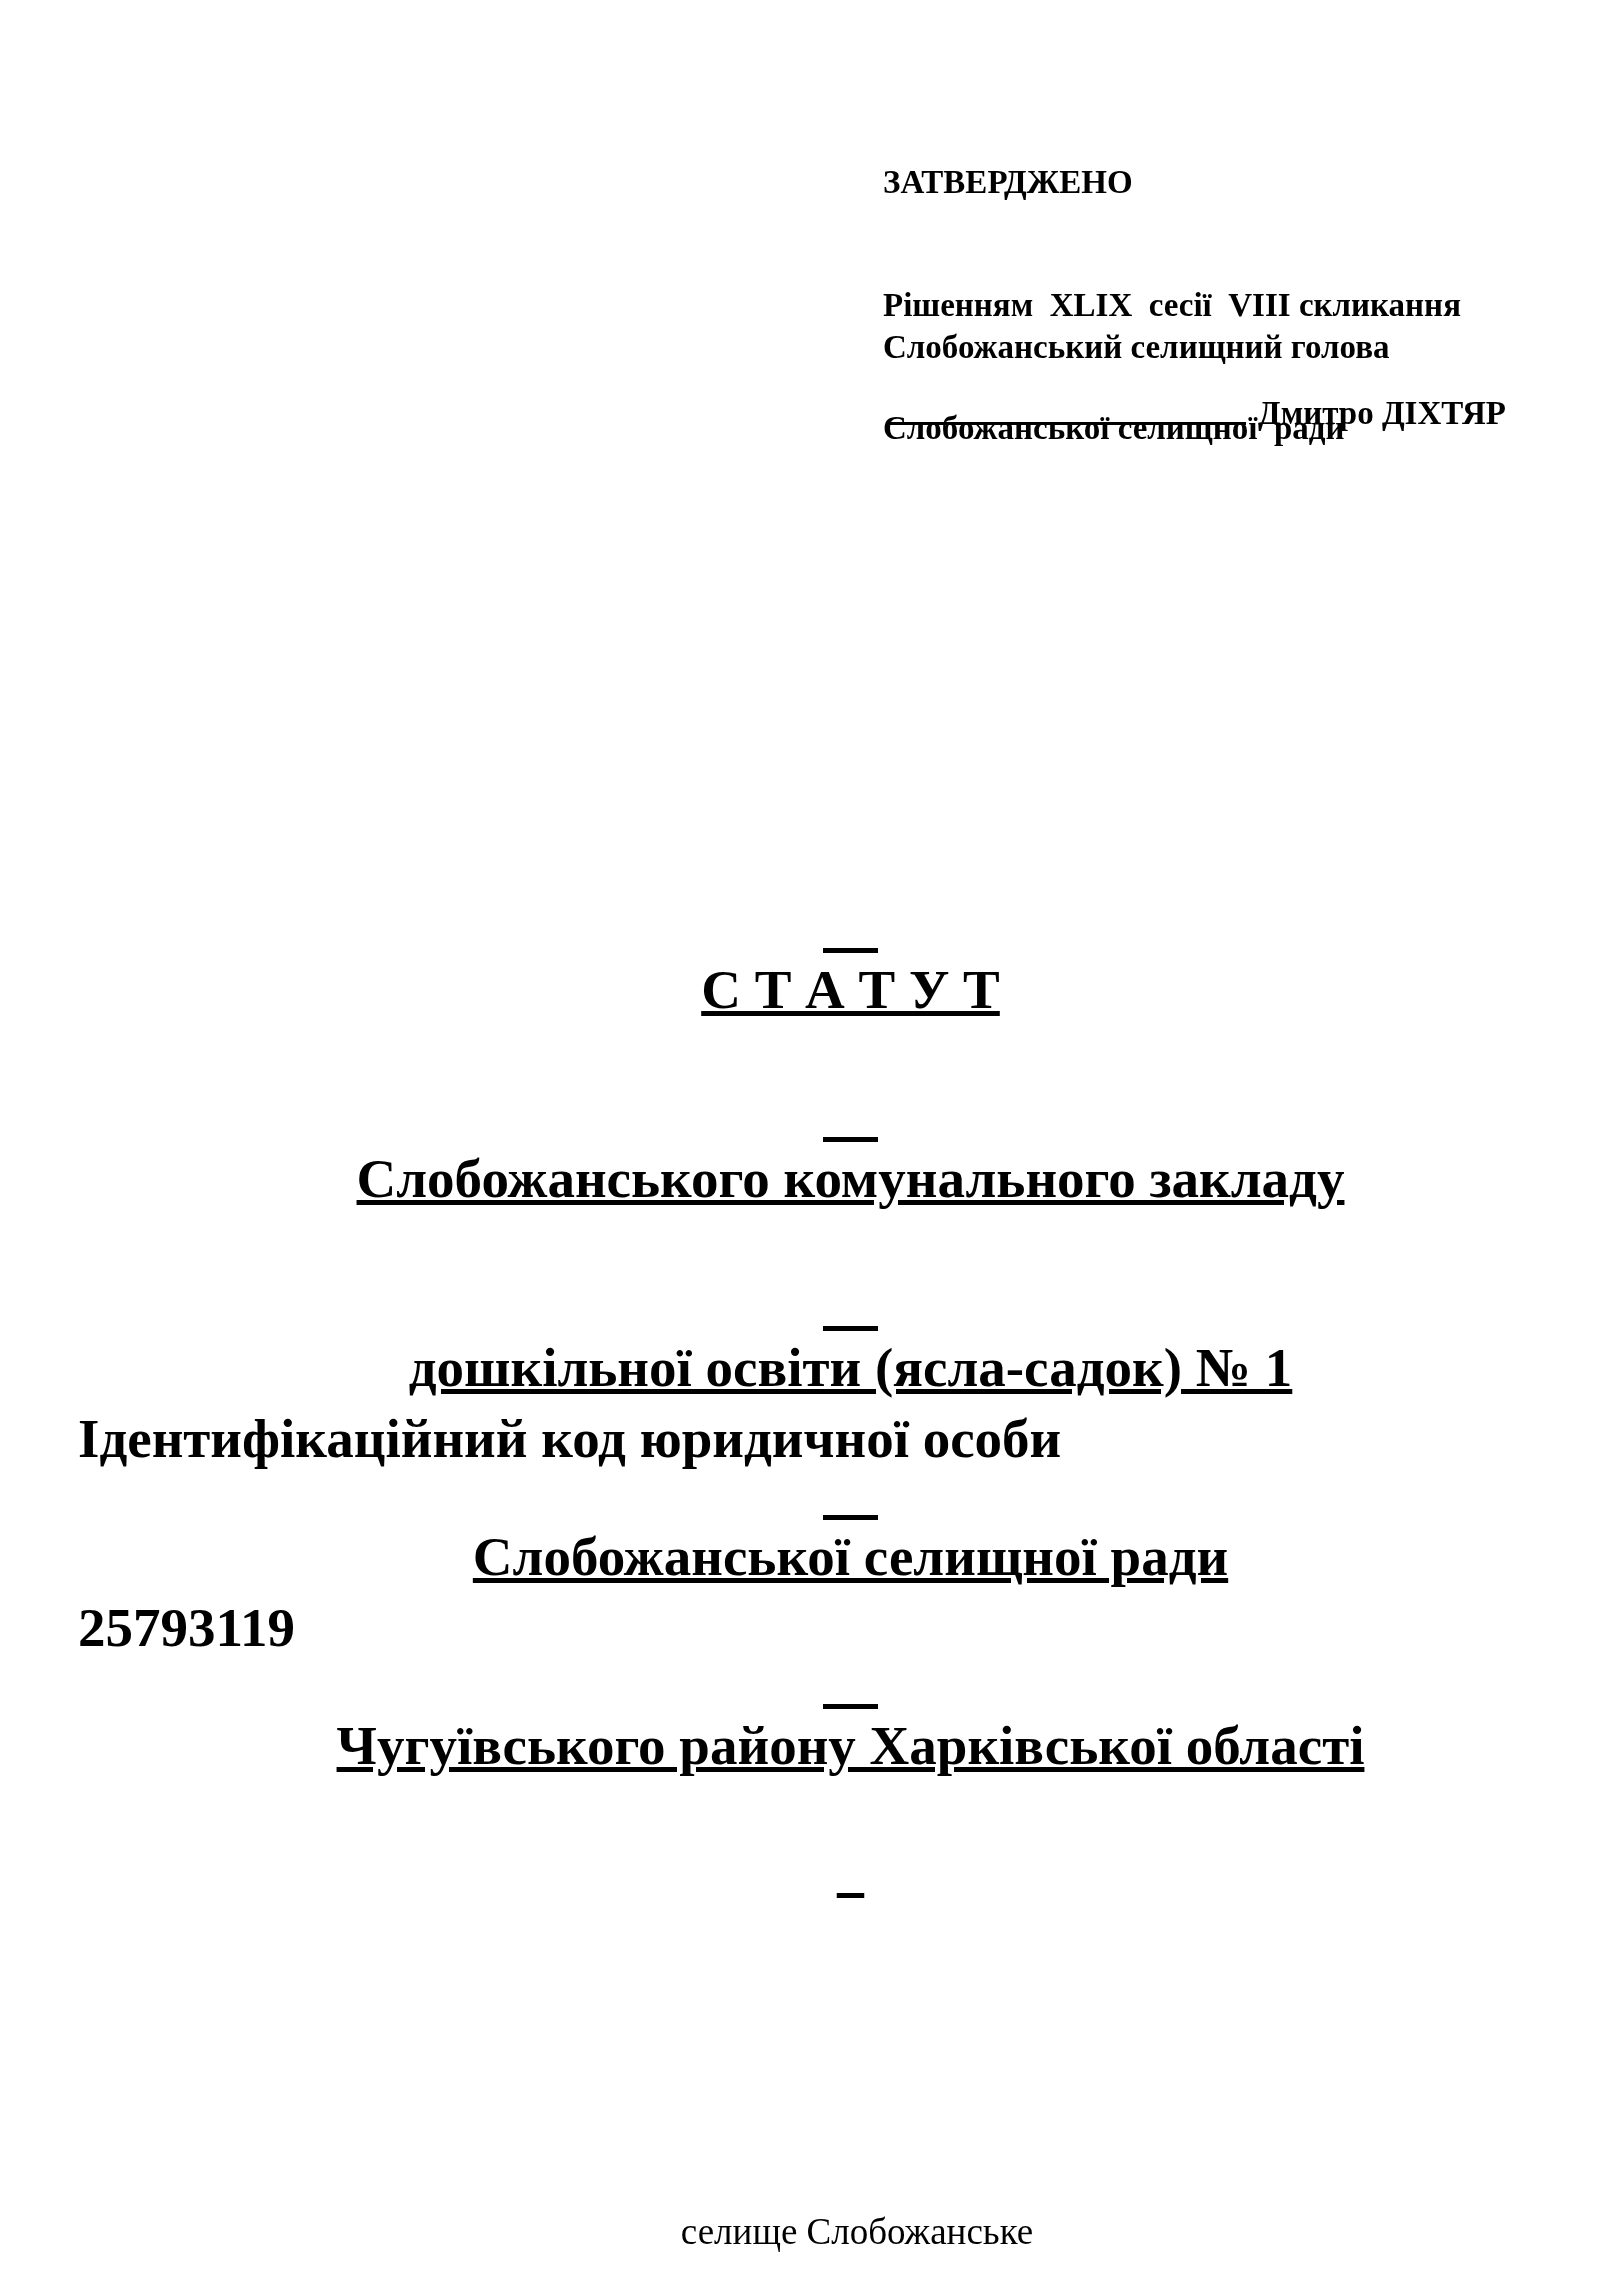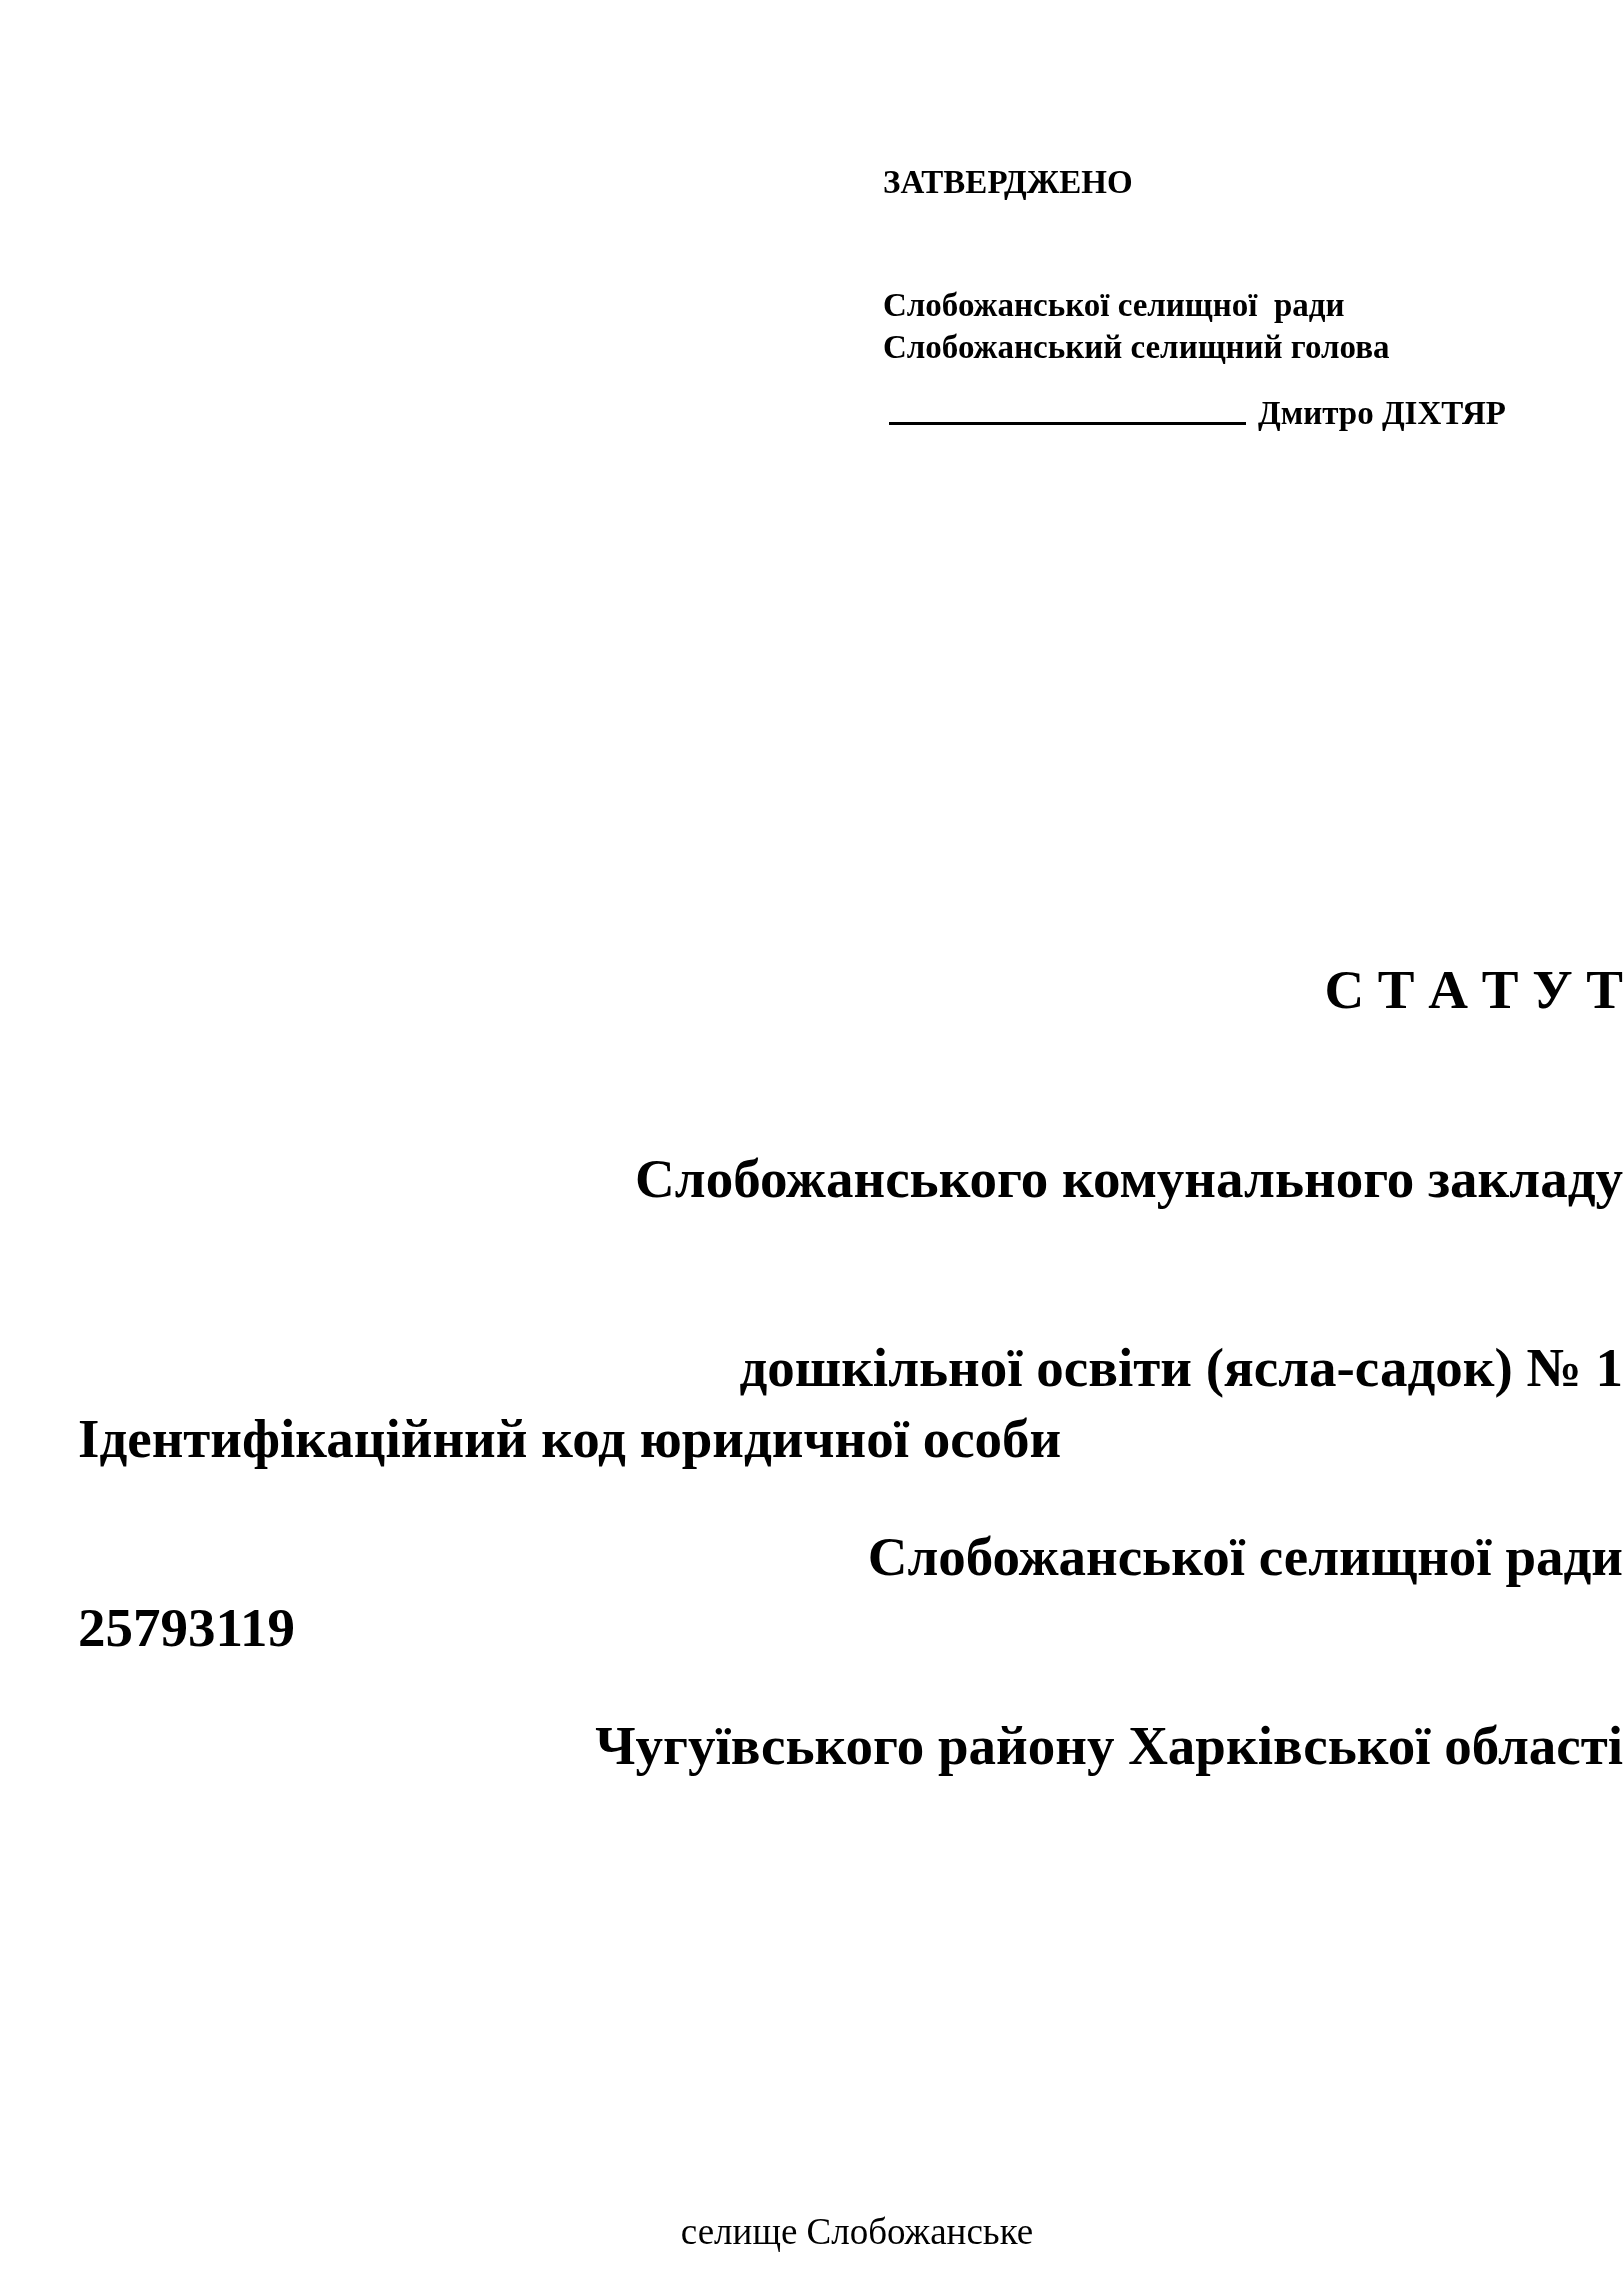--- a/index.html
+++ b/index.html
@@ -55,25 +55,26 @@
     font-weight: bold;
     line-height: 41px;
     white-space: pre-wrap;
   }
   
   .title-block {
     position: absolute;
     left: 78px;
     right: 0;
     top: 832px;
-    text-align: right;
+    text-align: center;
     font-size: 55px;
     font-weight: bold;
     line-height: 63px;
     white-space: pre-wrap;
+    text-decoration: underline;
   }
   .title-block .edition-note {
     font-weight: normal;
   }
   .legal-code-block {
     position: absolute;
     left: 78px;
     right: 0;
     top: 1281px;
     text-align: left;
@@ -95,20 +96,21 @@
     white-space: pre-wrap;
   }
 </style>
 </head>
 <body>
 
 <div class="page">
 
   <div class="approval-block">
     <div>ЗАТВЕРДЖЕНО</div>
+    <div>Рішенням  XLIX  сесії  VIII скликання</div>
     <div>Слобожанської селищної  ради</div>
   </div>
 
   <div class="mayor-title">Слобожанський селищний голова</div>
   <div class="signature-line"></div>
   <div class="signatory-name">Дмитро ДІХТЯР</div>
 
   <div class="title-block">
     <div>С Т А Т У Т</div>
     <div>Слобожанського комунального закладу</div>

